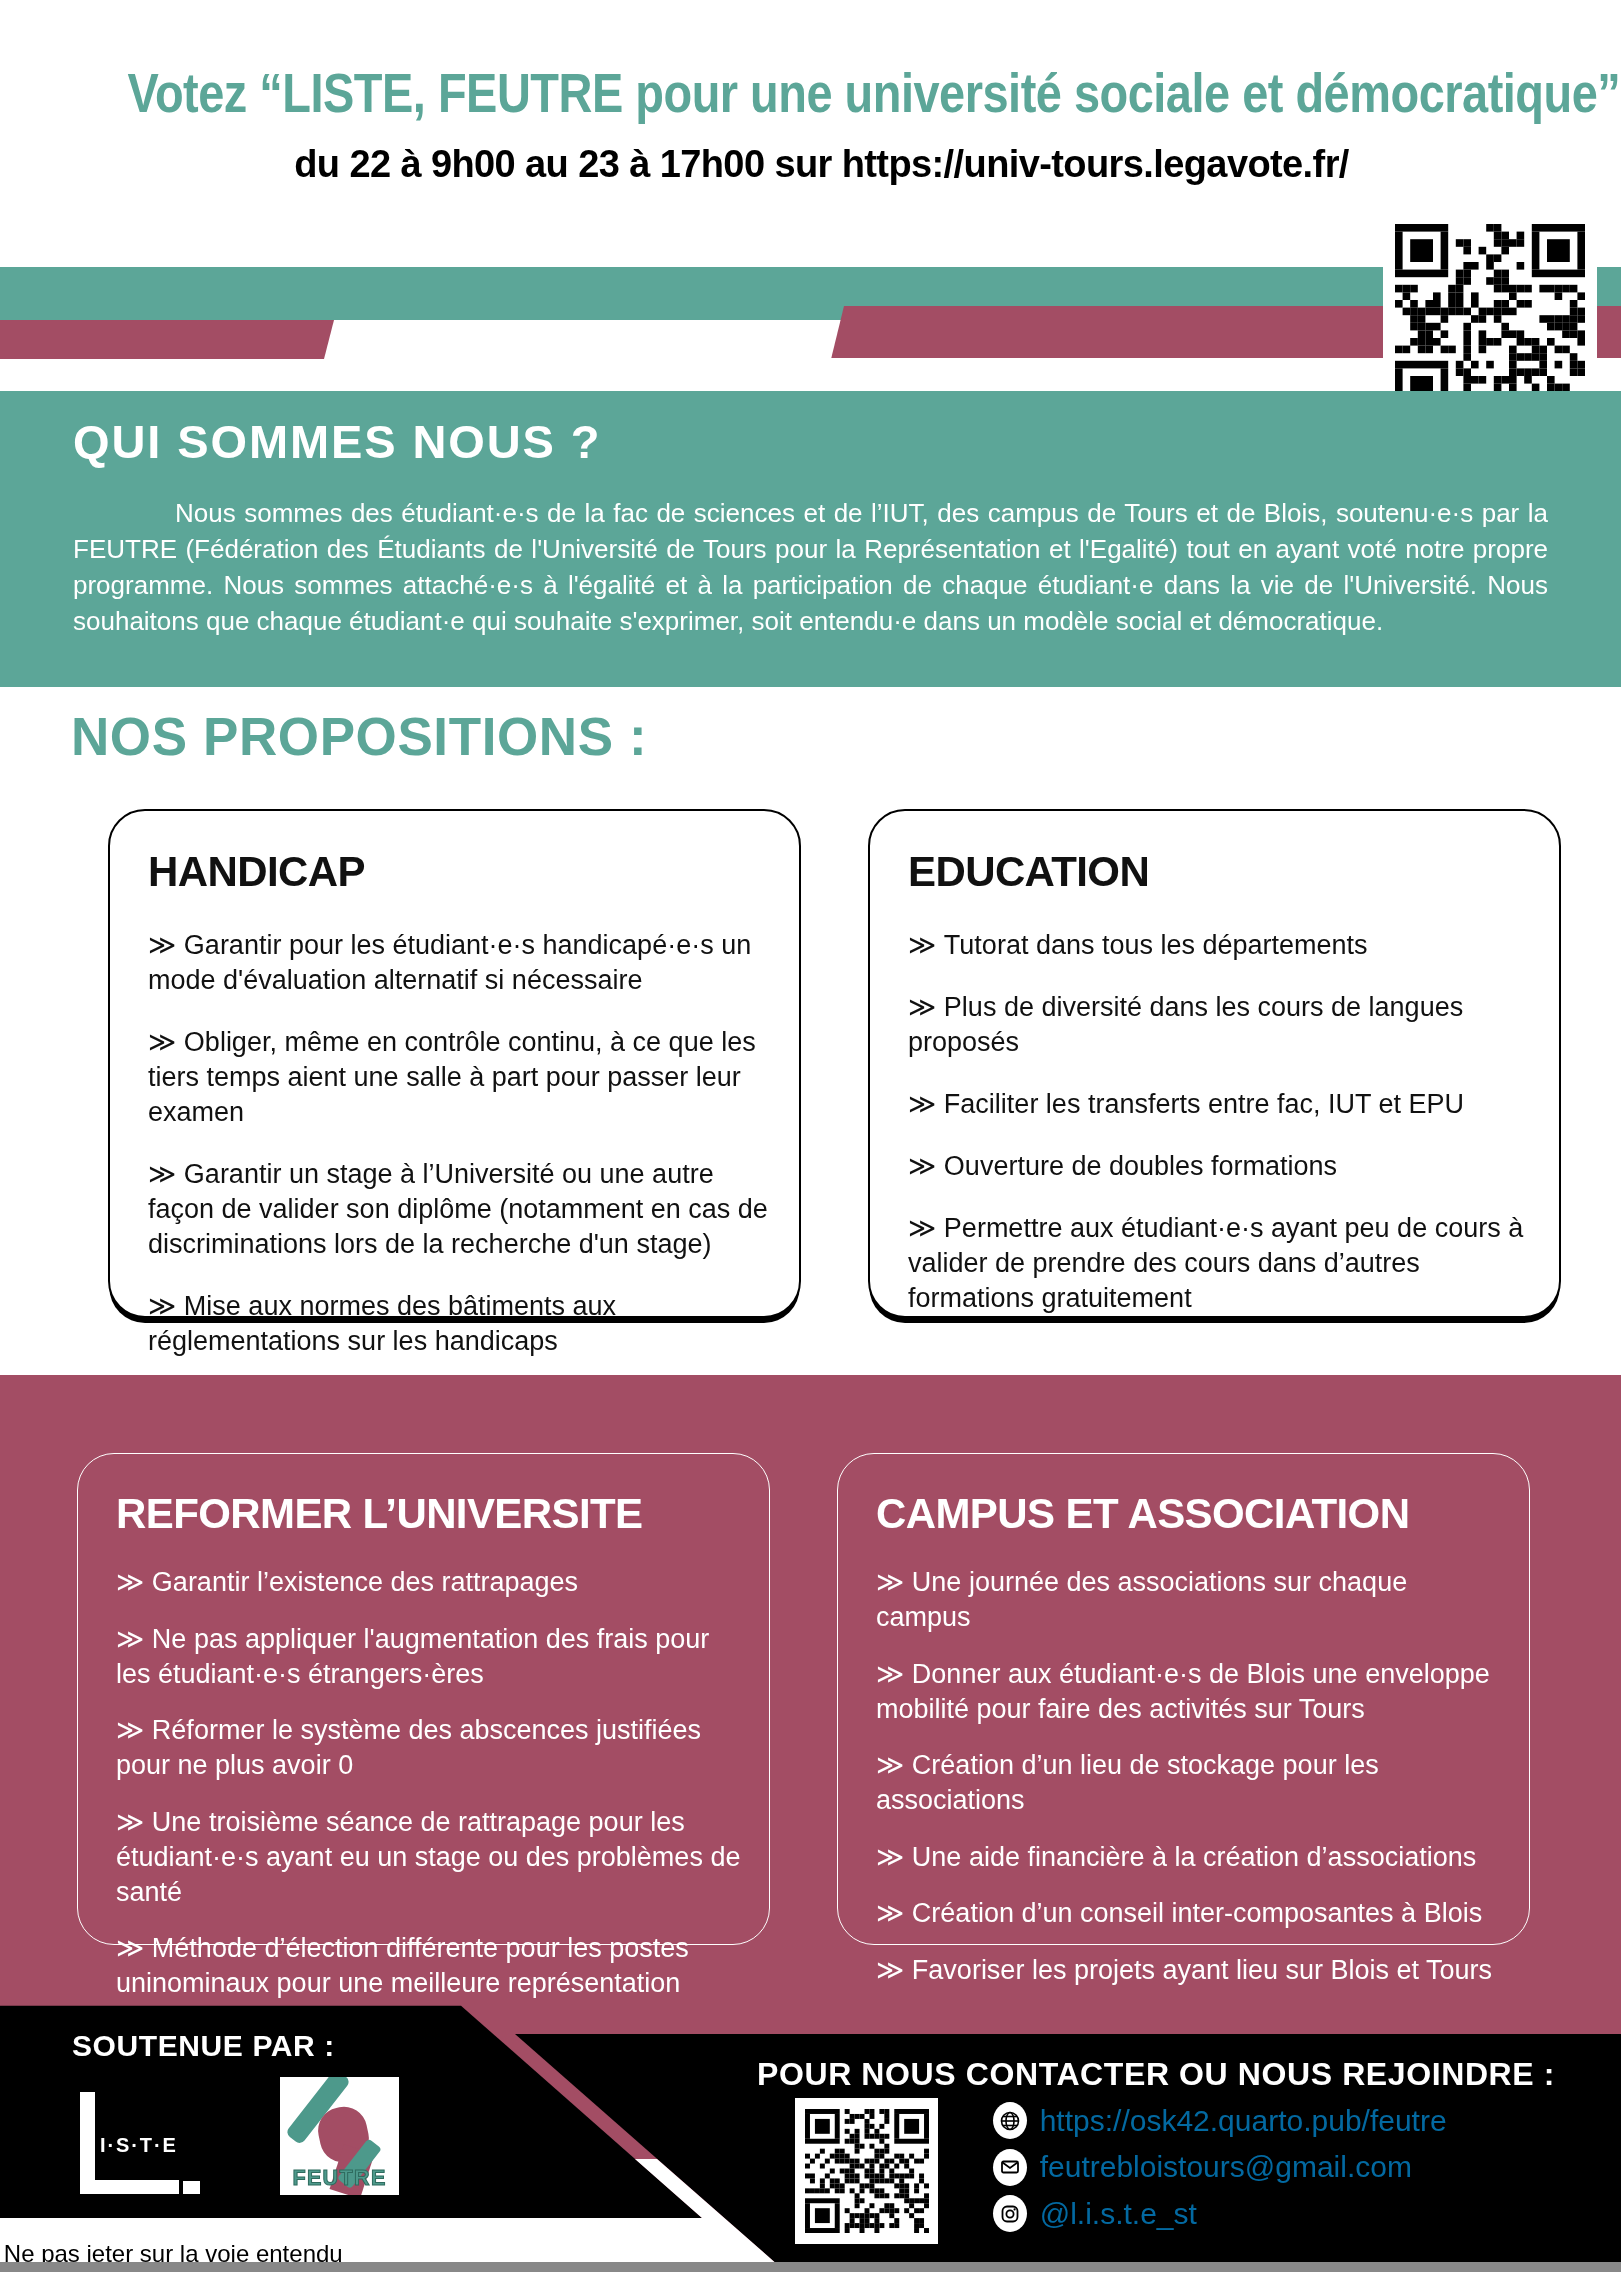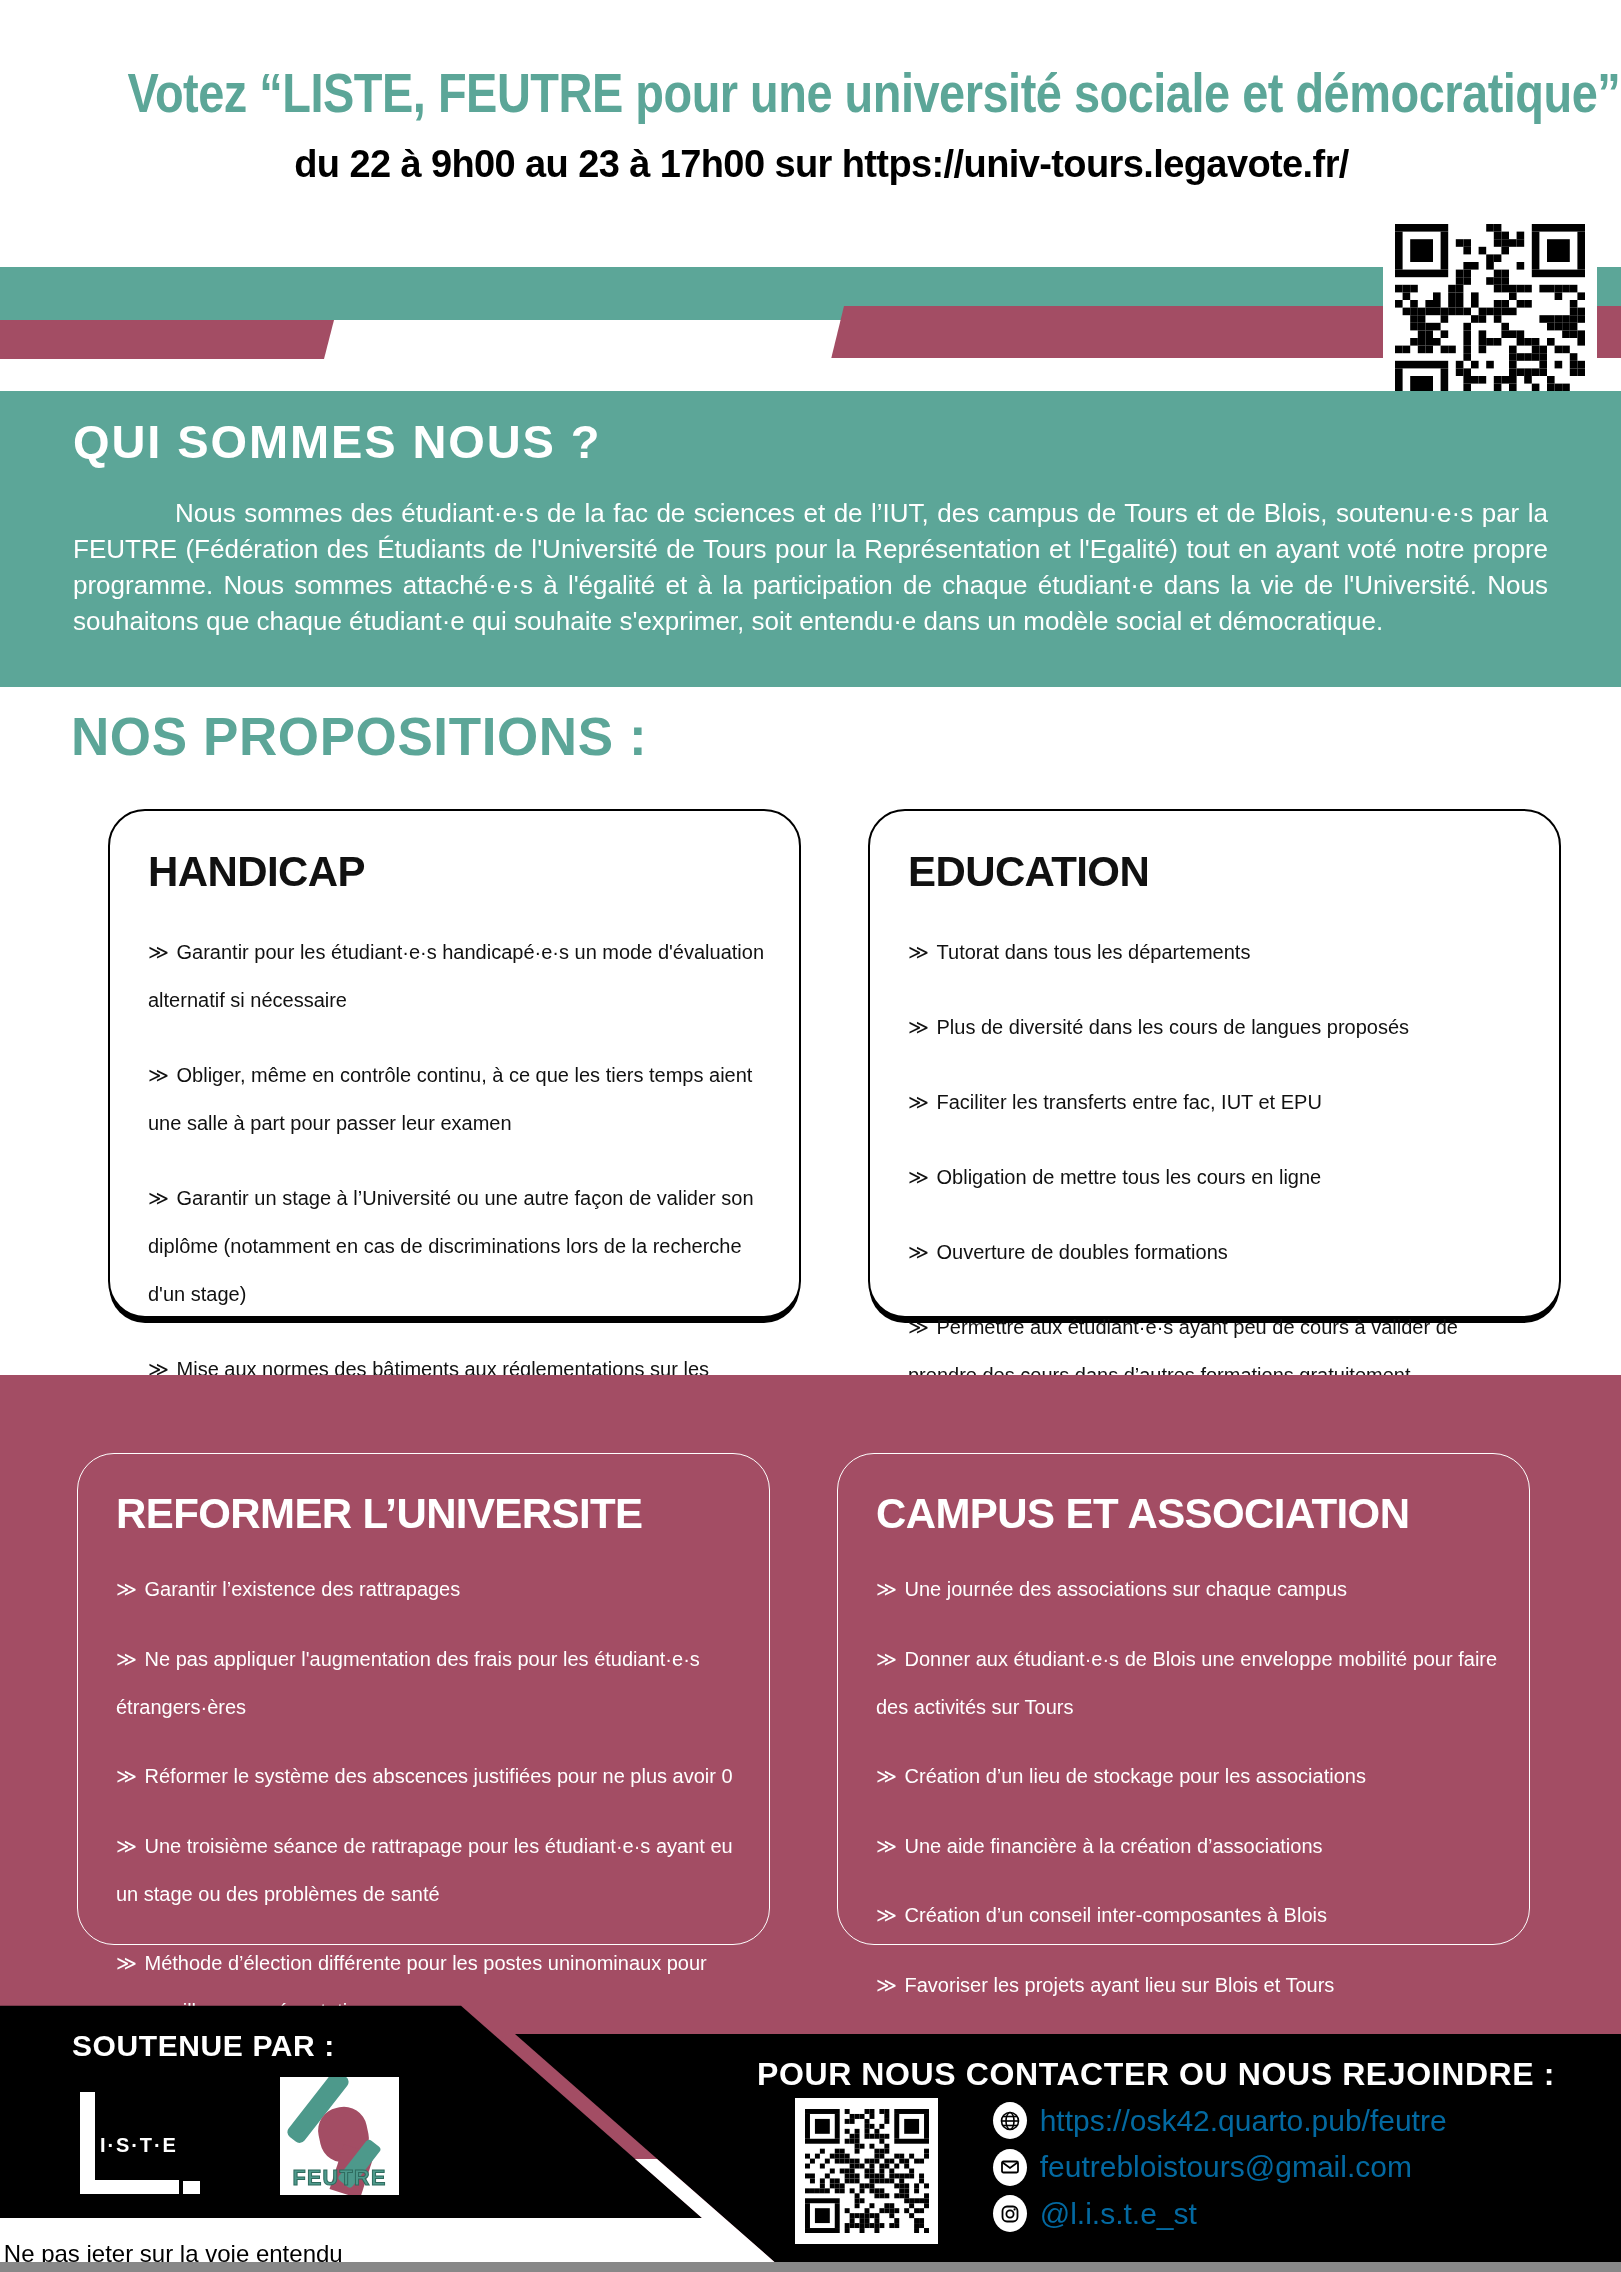--- a/index.html
+++ b/index.html
@@ -60,21 +60,21 @@
     box-shadow:0 6.3px 0 -1.3px #000; color:#111;
     padding:37px 30px 19px 38px;
     margin-left:31px;
   }
   .card-dark {
     width:693px; height:492px; background:transparent; border:1.9px solid #fff;
     color:#fff; padding:36px 28px 19px 38px;
   }
   .card-title { font-size:42px; font-weight:700; letter-spacing:-0.6px; margin-bottom:32px; }
   .card-dark .card-title { margin-bottom:27px; }
-  .item { font-size:20px; line-height:48px; margin-bottom:27px; }
+  .item { font-size:27px; line-height:35px; margin-bottom:27px; }
   .card-dark .item { margin-bottom:21.6px; }
   .item .bullet { font-weight:400; margin-right:7.6px; }
 
   .maroon-section { top:1375px; left:0; width:1621px; height:898px; background:var(--maroon); }
 
   
   .footer { top:1986px; left:0; width:1621px; height:287px; }
   .footer-black-left  { position:absolute; inset:0; background:#000; z-index:1;
     clip-path:polygon(0 19.7px, 461px 19.7px, 702px 232px, 0 232px); }
   .footer-black-right { position:absolute; inset:0; background:#000; z-index:1;
@@ -368,21 +368,20 @@
         <div class="item"><span class="bullet">≫</span><span>Garantir un stage à l’Université ou une autre façon de valider son diplôme (notamment en cas de discriminations lors de la recherche d'un stage)</span></div>
         <div class="item"><span class="bullet">≫</span><span>Mise aux normes des bâtiments aux réglementations sur les handicaps</span></div>
       </div>
   </div>
   <div class="abs card card-light" style="left:837px; top:809px;">
     <div class="card-title">EDUCATION</div>
     <div>
         <div class="item"><span class="bullet">≫</span><span>Tutorat dans tous les départements</span></div>
         <div class="item"><span class="bullet">≫</span><span>Plus de diversité dans les cours de langues proposés</span></div>
         <div class="item"><span class="bullet">≫</span><span>Faciliter les transferts entre fac, IUT et EPU</span></div>
-        <div class="item"><span class="bullet">≫</span><span>Obligation de mettre tous les cours en ligne</span></div>
         <div class="item"><span class="bullet">≫</span><span>Ouverture de doubles formations</span></div>
         <div class="item"><span class="bullet">≫</span><span>Permettre aux étudiant·e·s ayant peu de cours à valider de prendre des cours dans d’autres formations gratuitement</span></div>
       </div>
   </div>
 
   <div class="abs maroon-section"></div>
 
   <div class="abs card card-dark" style="left:77px; top:1453px;">
     <div class="card-title">REFORMER L’UNIVERSITE</div>
     <div>

